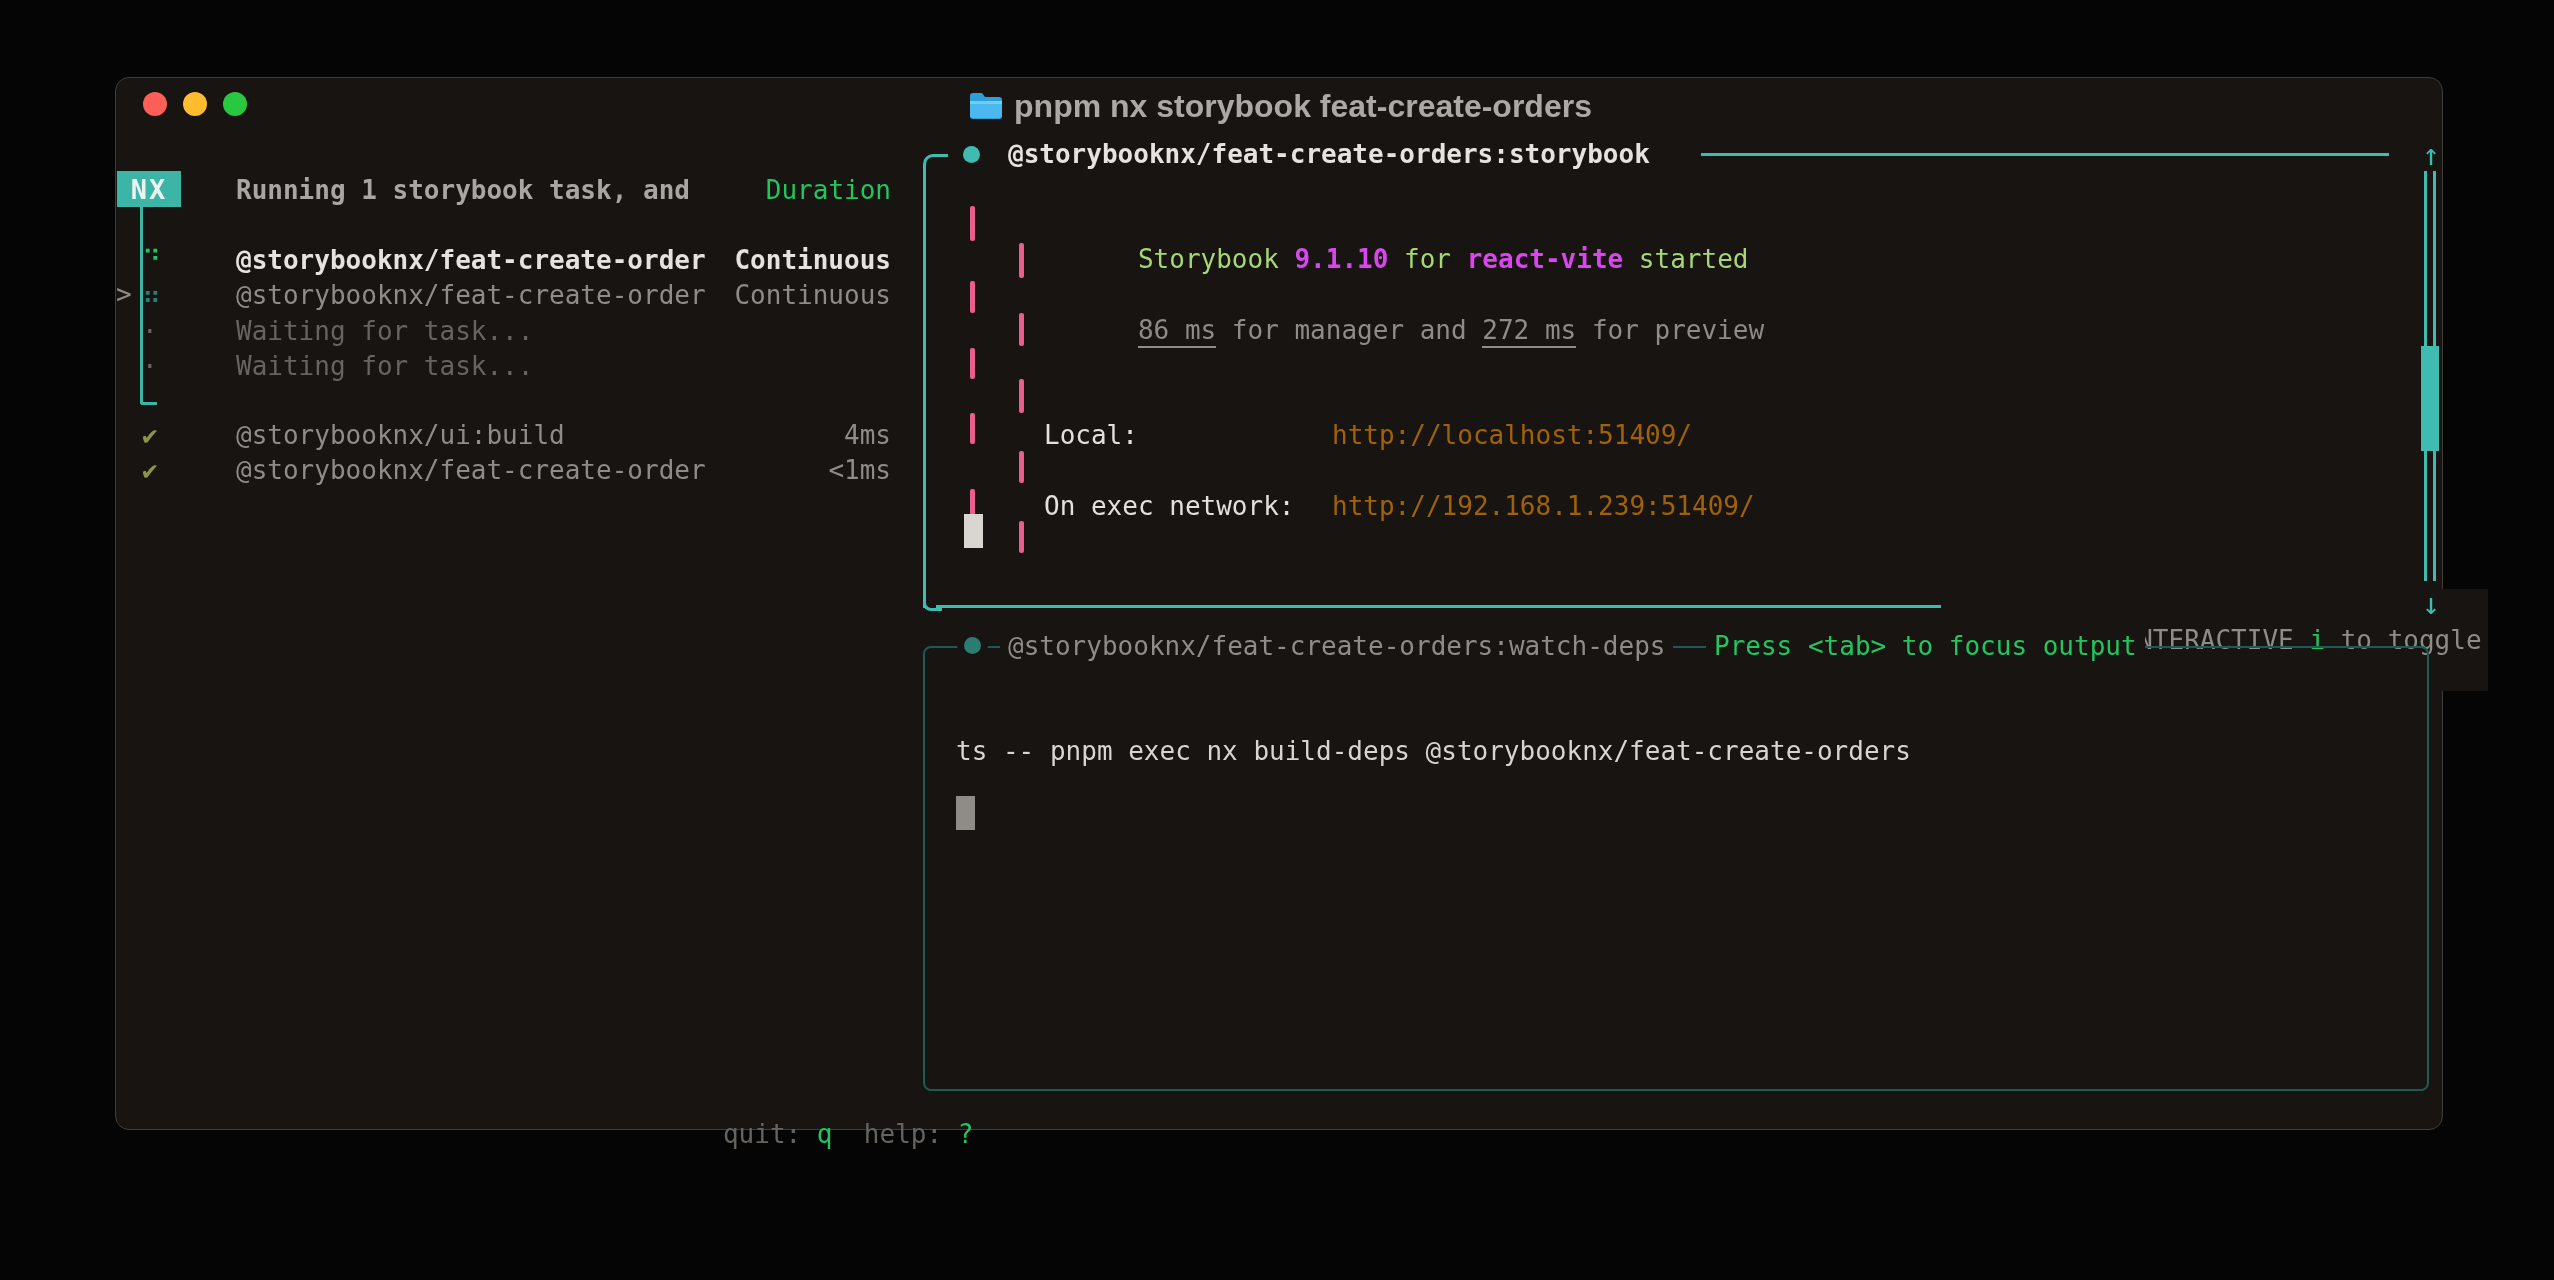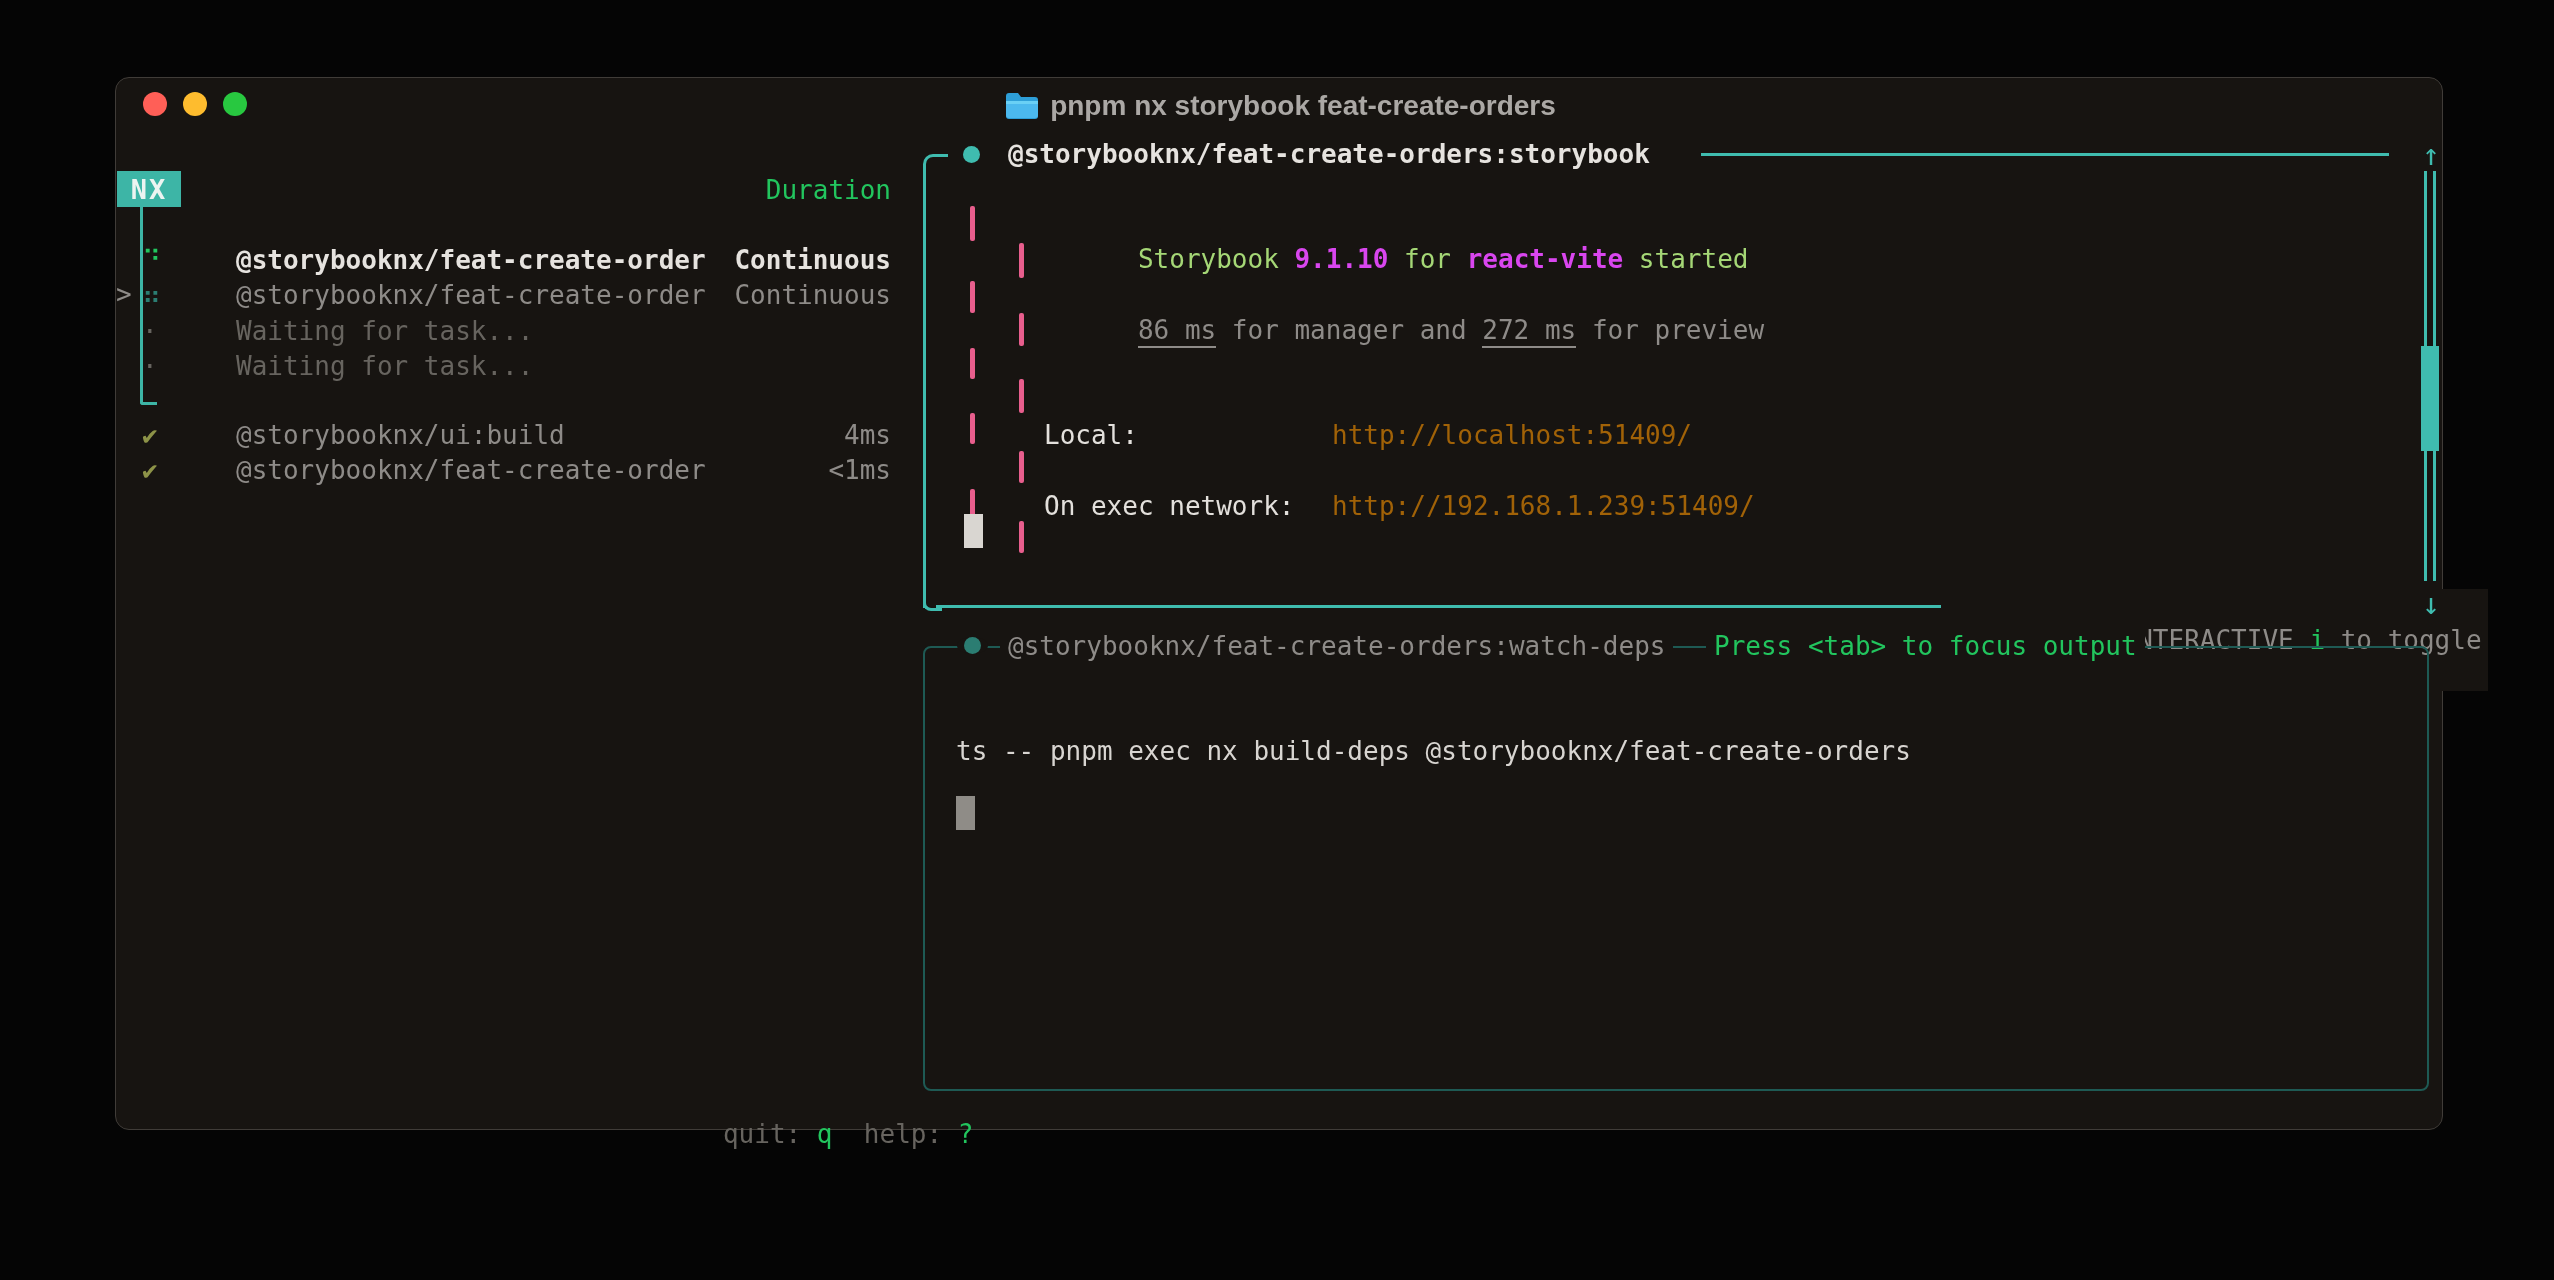--- a/index.html
+++ b/index.html
@@ -8,21 +8,21 @@
   .window{position:absolute;left:115px;top:77px;width:2328px;height:1053px;
           background:#171411;border:1px solid #403c38;border-radius:14px;box-sizing:border-box;}
   .abs{position:absolute;}
   .mono{font-family:"DejaVu Sans Mono",monospace;font-size:26px;line-height:34px;white-space:pre;}
   .gray{color:#8e8b88;} .dim{color:#67645f;} .bright{color:#e6e3df;font-weight:bold;}
   .teal{color:#22c55e;} .mutedteal{color:#2b7d72;}
   
   .tl{position:absolute;top:14px;width:24px;height:24px;border-radius:50%;}
   .titlewrap{position:absolute;left:0;top:10px;width:2328px;height:36px;display:flex;
              align-items:center;justify-content:center;gap:10px;}
-  .titletext{font-family:"Liberation Sans",sans-serif;font-weight:bold;font-size:28px;color:#aba8a5;}
+  .titletext{font-family:"Liberation Sans",sans-serif;font-weight:bold;font-size:32px;color:#aba8a5;}
   
   .nxbadge{position:absolute;left:1px;top:93px;width:64px;height:36px;background:#3db5a6;
            display:flex;align-items:center;justify-content:center;
            font-size:27px;font-weight:bold;color:#ecf4f1;letter-spacing:2px;}
   .branch{position:absolute;left:24px;top:128px;width:14px;height:196px;
           border-left:3px solid #3db5a6;border-bottom:3px solid #3db5a6;border-bottom-left-radius:3px;}
   .row{position:absolute;left:0;width:775px;height:34px;}
   .row .icon{position:absolute;left:26px;top:0;}
   .row .name{position:absolute;left:120px;top:0;}
   .row .right{position:absolute;right:0;top:0;text-align:right;}
@@ -68,20 +68,21 @@
           <path d="M2 10 h32 v3 h-32 z" fill="#6ad0f5"></path>
         </svg>
       </span>
       <span class="titletext">pnpm nx storybook feat-create-orders</span>
     </div>
 
     <div class="nxbadge">NX</div>
     <div class="branch"></div>
 
     <div class="row mono" style="top:95px;">
+      <span class="name" style="color:#a9a6a2;font-weight:bold;">Running 1 storybook task, and</span>
       <span class="right teal">Duration</span>
     </div>
 
     <div class="row mono" style="top:165px;">
       <span class="abs gray" style="left:0;">&gt;</span>
       <span class="icon teal">⠙</span>
       <span class="name bright">@storybooknx/feat-create-order</span>
       <span class="right bright">Continuous</span>
     </div>
     <div class="row mono" style="top:200px;">

